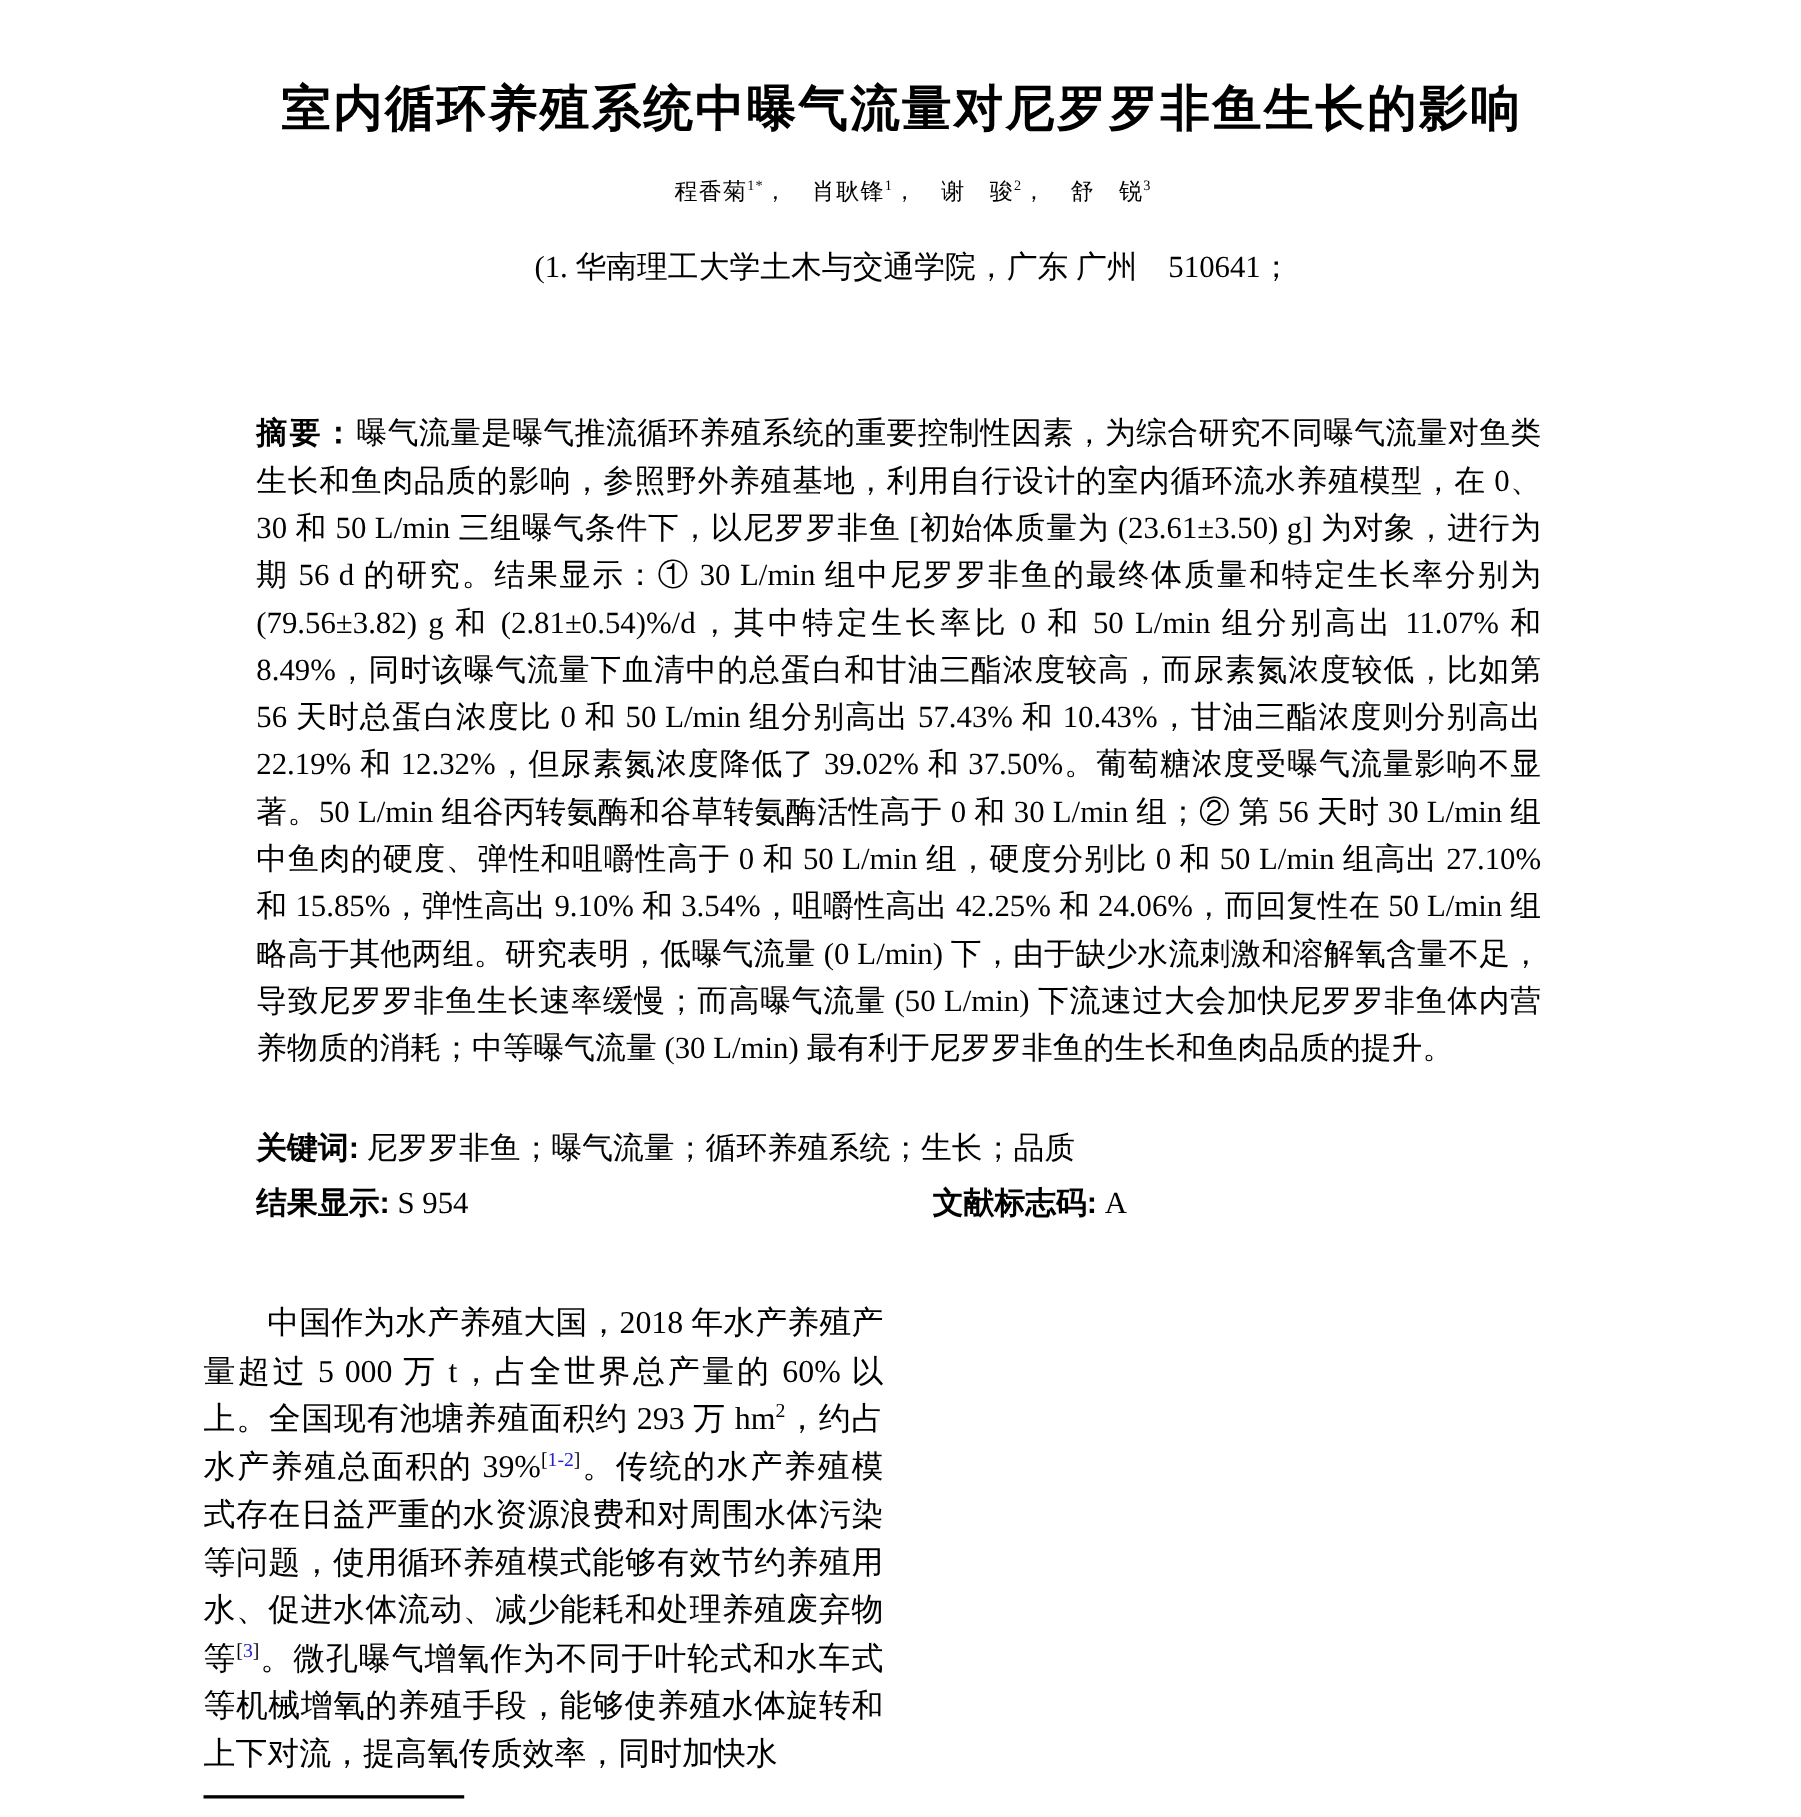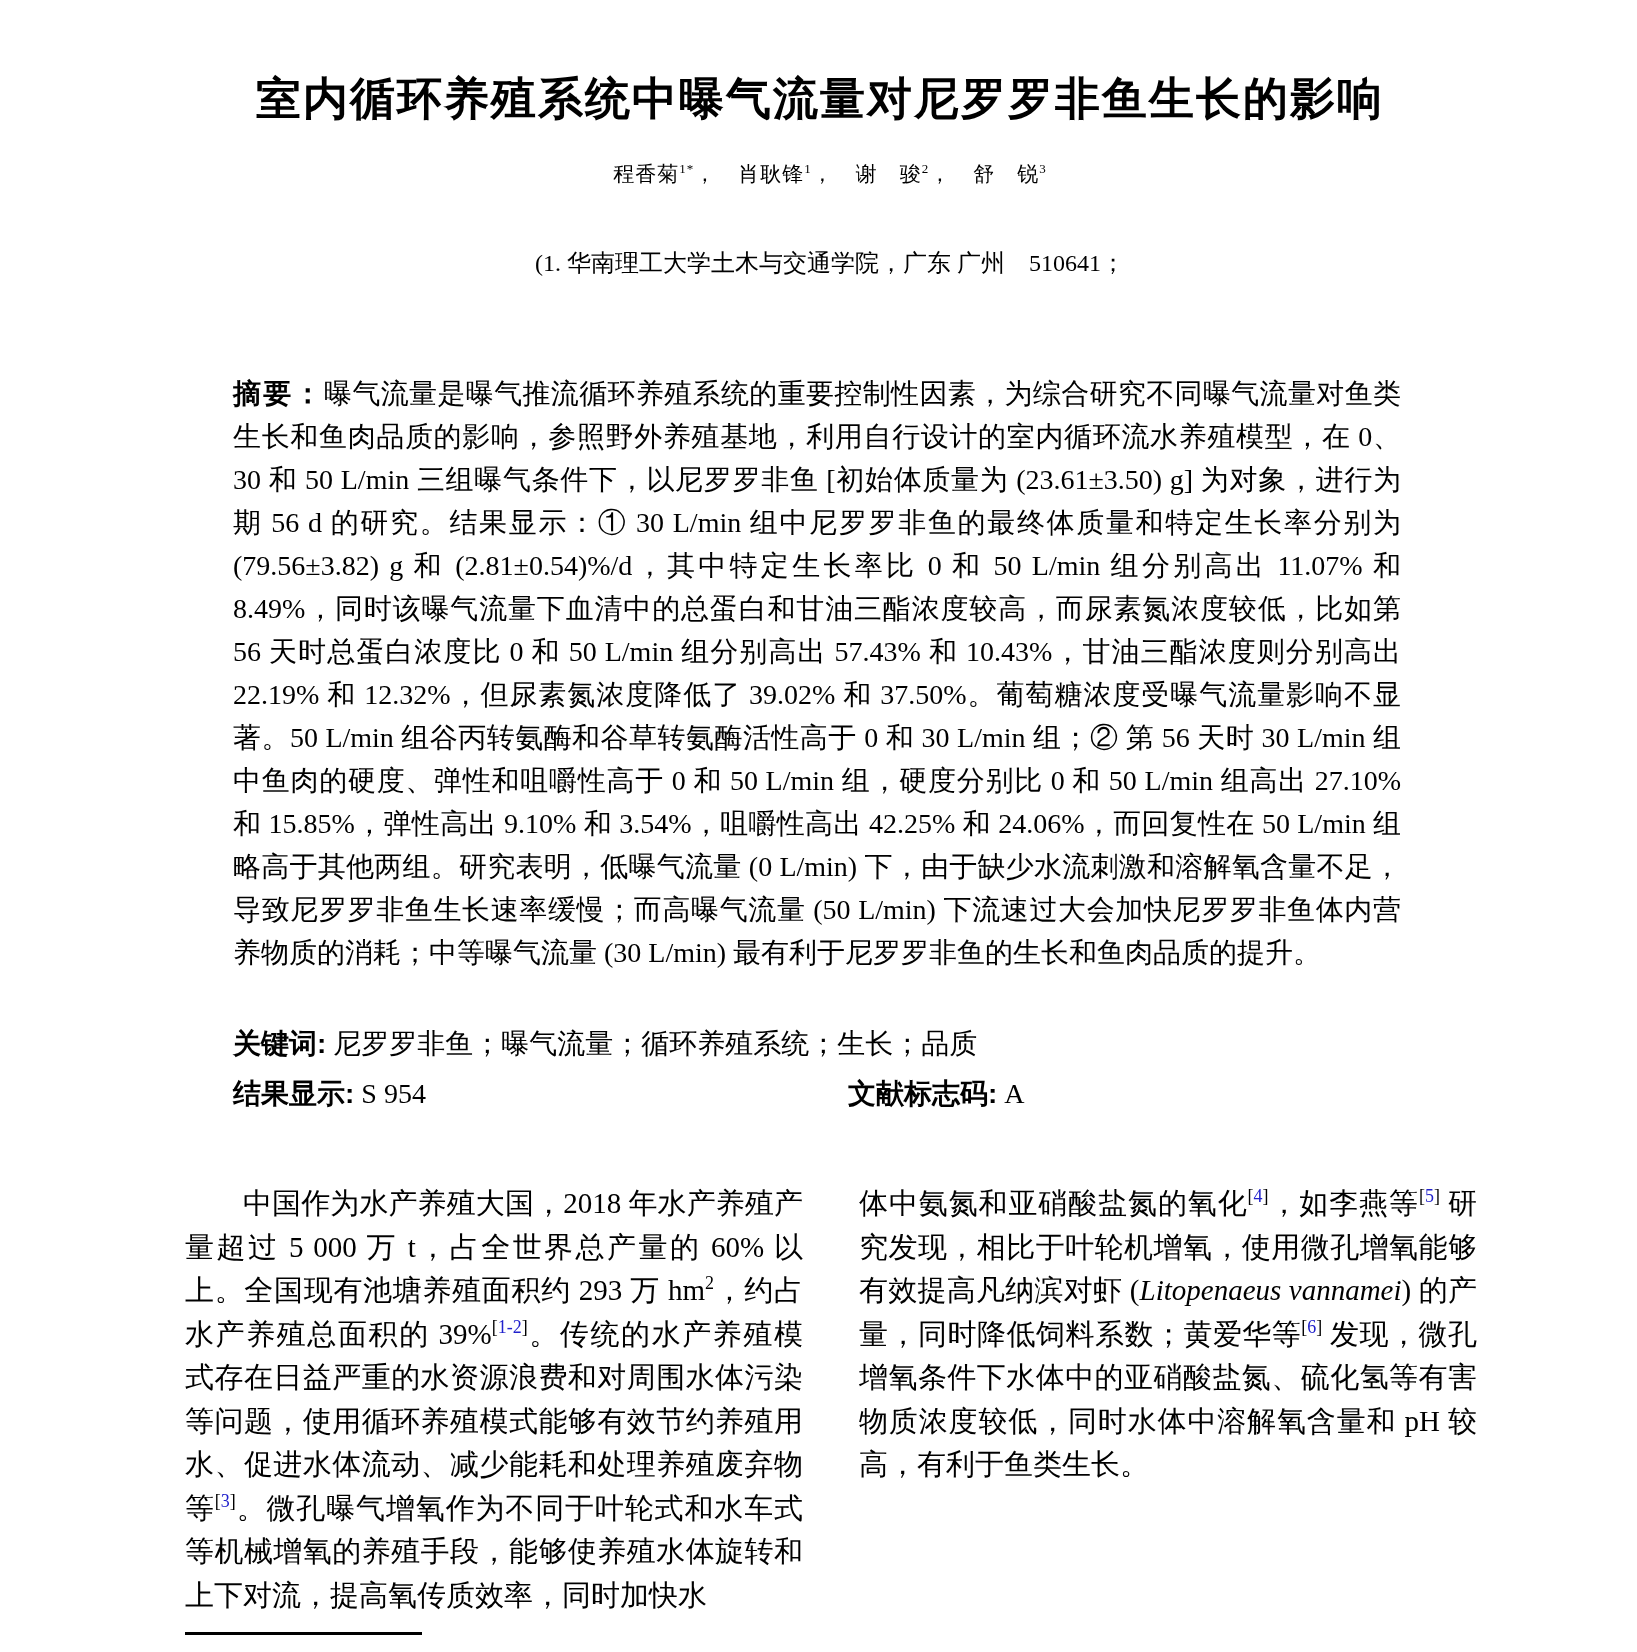--- a/index.html
+++ b/index.html
@@ -15,21 +15,21 @@
   .title{
     left:150px;top:50px;width:1340px;
     font-size:45px;line-height:56px;letter-spacing:2px;margin-top:21px;
   }
   .authors{
     left:185px;top:152px;width:1290px;
     font-size:21px;line-height:44px;letter-spacing:1px;
   }
   .affils{
     left:185px;top:222px;width:1290px;
-    font-size:24px;line-height:43px;margin-top:20px;
+    font-size:28px;line-height:43px;
   }
   .abstract{
     left:233px;top:372px;width:1168px;
     font-size:28px;line-height:43px;text-align:justify;
   }
   .abstract .lbl{letter-spacing:2px;}
   .keywords{
     left:233px;top:1022px;width:1168px;
     font-size:28px;line-height:43px;
   }
@@ -82,17 +82,16 @@
   <span class="doccode">
     <span class="hei">文献标志码:</span><span> A</span>
   </span>
 </div>
 
 <div class="abs cols">
   <div class="col">
     <p class="para indent">中国作为水产养殖大国，2018 年水产养殖产量超过 5 000 万 t，占全世界总产量的 60% 以上。全国现有池塘养殖面积约 293 万 hm<sup>2</sup>，约占水产养殖总面积的 39%<sup>[<span class="ref-n">1-2</span>]</sup>。传统的水产养殖模式存在日益严重的水资源浪费和对周围水体污染等问题，使用循环养殖模式能够有效节约养殖用水、促进水体流动、减少能耗和处理养殖废弃物等<sup>[<span class="ref-n">3</span>]</sup>。微孔曝气增氧作为不同于叶轮式和水车式等机械增氧的养殖手段，能够使养殖水体旋转和上下对流，提高氧传质效率，同时加快水</p>
   </div>
   <div class="col">
-    <p class="para">体中氨氮和亚硝酸盐氮的氧化<sup>[<span class="ref-n">4</span>]</sup>，如李燕等<sup>[<span class="ref-n">5</span>]</sup> 研究发现，相比于叶轮机增氧，使用微孔增氧能够有效提高凡纳滨对虾 (<i class="latin">Litopenaeus vannamei</i>) 的产量，同时降低饲料系数；黄爱华等<sup>[<span class="ref-n">6</span>]</sup> 发现，微孔增氧条件下水体中的亚硝酸盐氮、硫化氢等有害物质浓度较低，同时水体中溶解氧含量和 pH 较高，有利于鱼类生长。</p>
   </div>
 </div>
 
 <div class="abs footrule"></div>
 
 </body></html>

